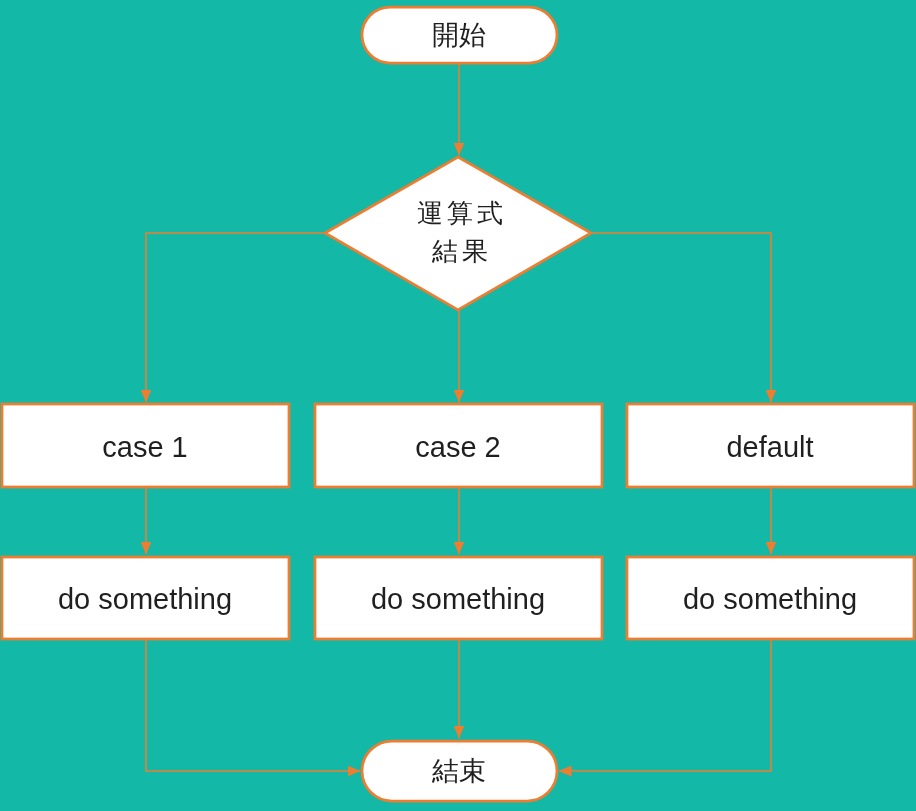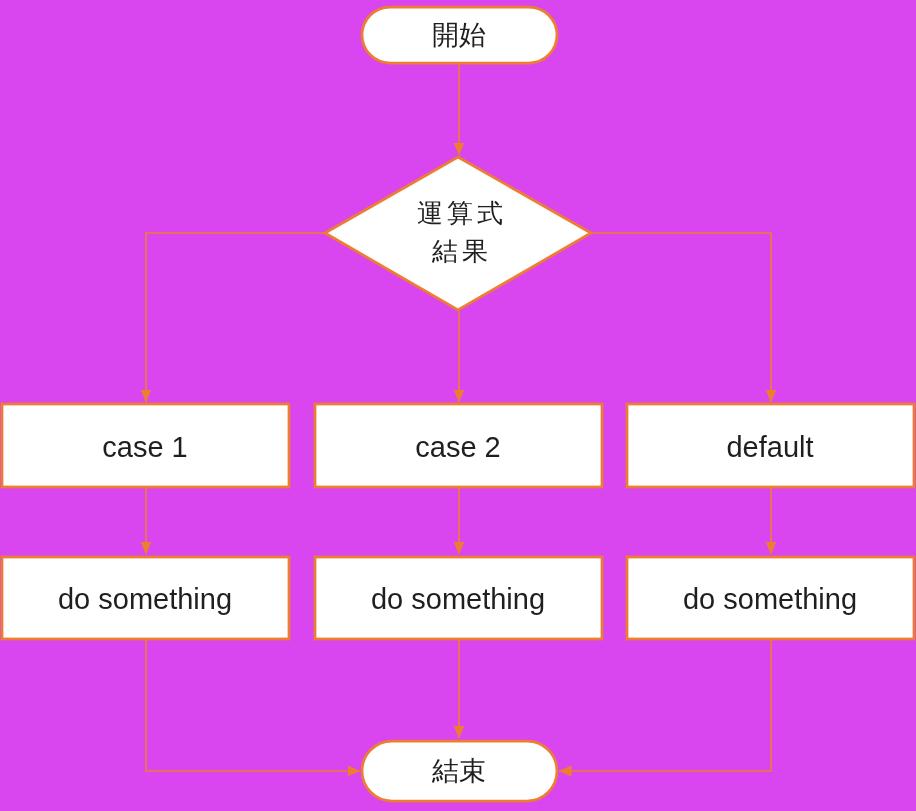--- a/index.html
+++ b/index.html
@@ -3,21 +3,21 @@
 <meta charset="utf-8">
 <style>
   html, body {
     margin: 0;
     padding: 0;
     background: #ffffff;
   }
   .canvas-wrap {
     width: 916px;
     height: 811px;
-    background: #d946ef;
+    background: #14b8a6;
     position: relative;
     font-family: "Liberation Sans", sans-serif;
   }
   svg { display: block; }
   .shape {
     fill: #ffffff;
     stroke: #ED7D31;
     stroke-width: 2.75;
   }
   .connector {

